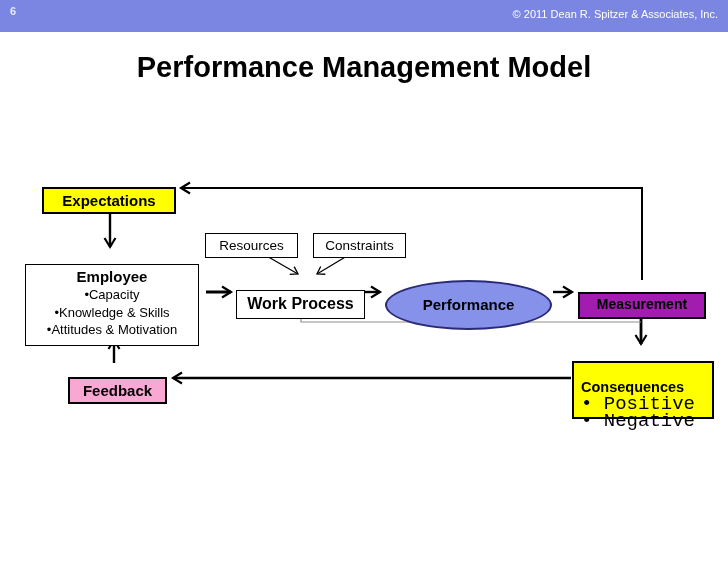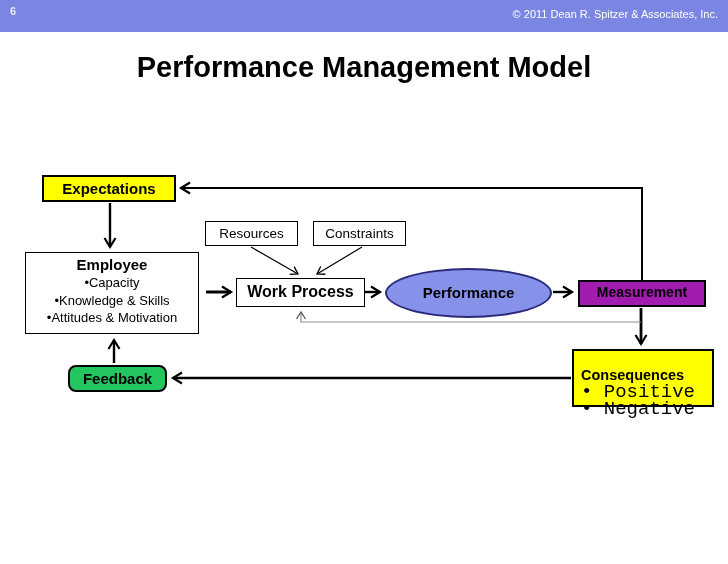--- a/index.html
+++ b/index.html
@@ -13,21 +13,21 @@
 
   
   .title{position:absolute;left:0;top:51px;width:728px;text-align:center;
          font-size:29px;font-weight:bold;letter-spacing:0px;}
 
   
   .connectors{position:absolute;left:0;top:0;width:728px;height:564px;pointer-events:none;}
 
   
   .node{position:absolute;box-sizing:border-box;background:#fff;border:1.5px solid #000;
-        text-align:center;font-weight:bold;}
+        text-align:center;font-weight:bold;margin-top:12px;}
 
   .expectations{left:42px;top:175px;width:134px;height:27px;border-width:2px;
                 font-size:15px;line-height:23px;}
   .resources{left:205px;top:221px;width:93px;height:25px;border-width:1px;
              font-weight:normal;font-size:13.5px;line-height:23px;}
   .constraints{left:313px;top:221px;width:93px;height:25px;border-width:1px;
                font-weight:normal;font-size:13.5px;line-height:23px;}
   .employee{left:25px;top:252px;width:174px;height:82px;text-align:center;
             font-weight:normal;padding:2px 2px;}
   .employee .box-title{font-size:15px;font-weight:bold;line-height:19px;}
@@ -113,17 +113,17 @@
   <div class="node measurement" style="background-color: #a21caf;">
     <span>Measurement</span>
   </div>
 
   <div class="node consequences" style="background-color: rgb(255, 255, 0);">
     <div class="box-title">Consequences</div>
     <div class="bullet">• Positive</div>
     <div class="bullet">• Negative</div>
   </div>
 
-  <div class="node feedback" style="background-color: #22c55e; border-radius: 8px;">
+  <div class="node feedback" style="background-color: #f9a8d4;">
     <span>Feedback</span>
   </div>
 
 </div>
 
 </body></html>

